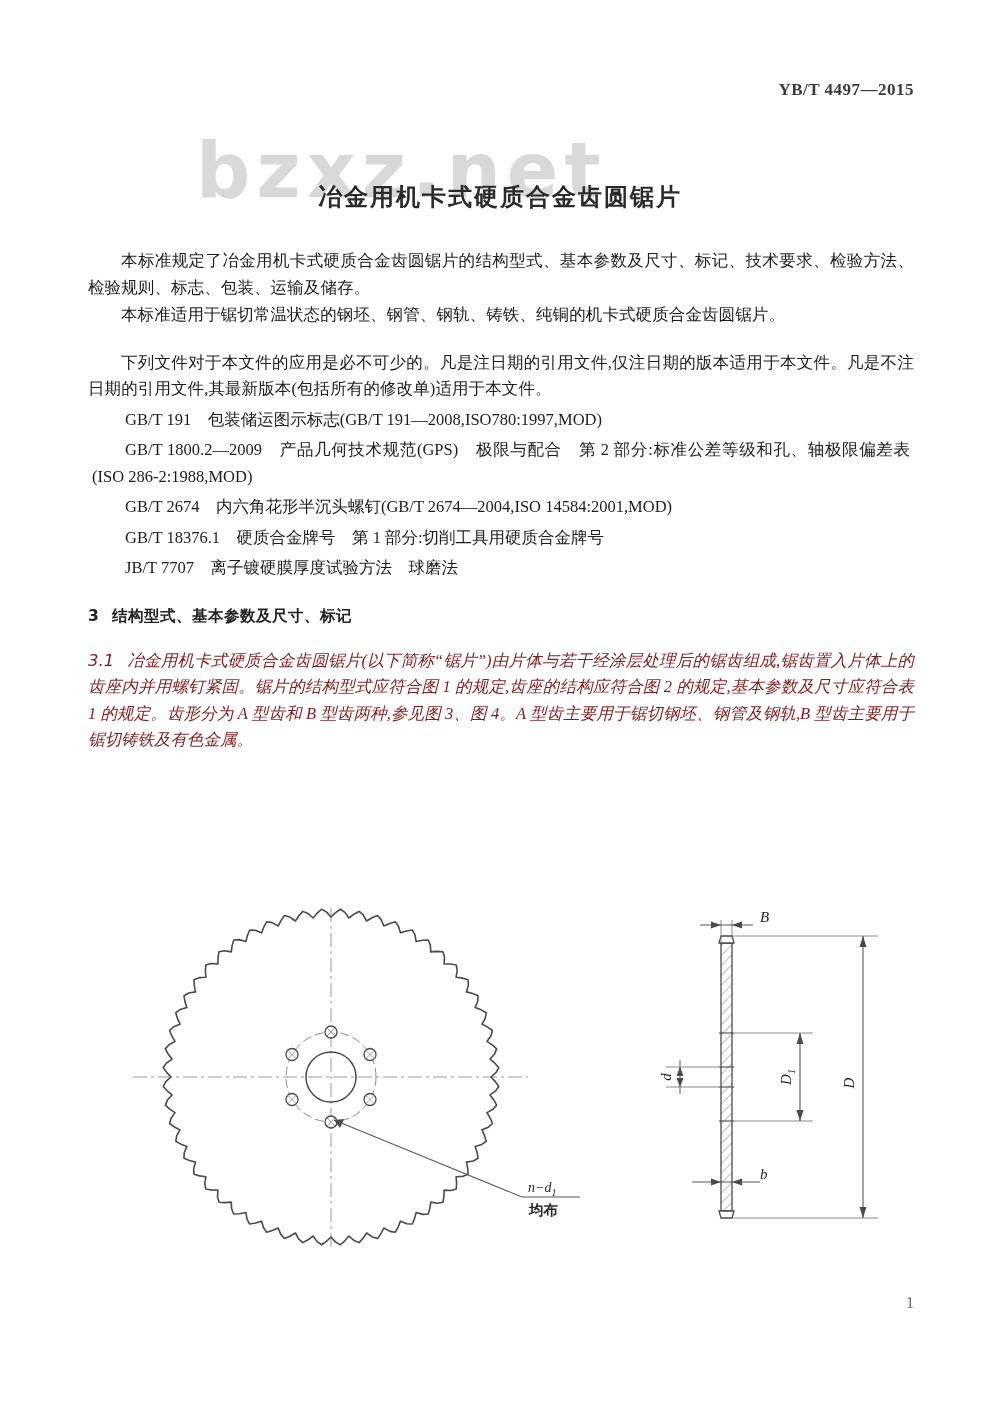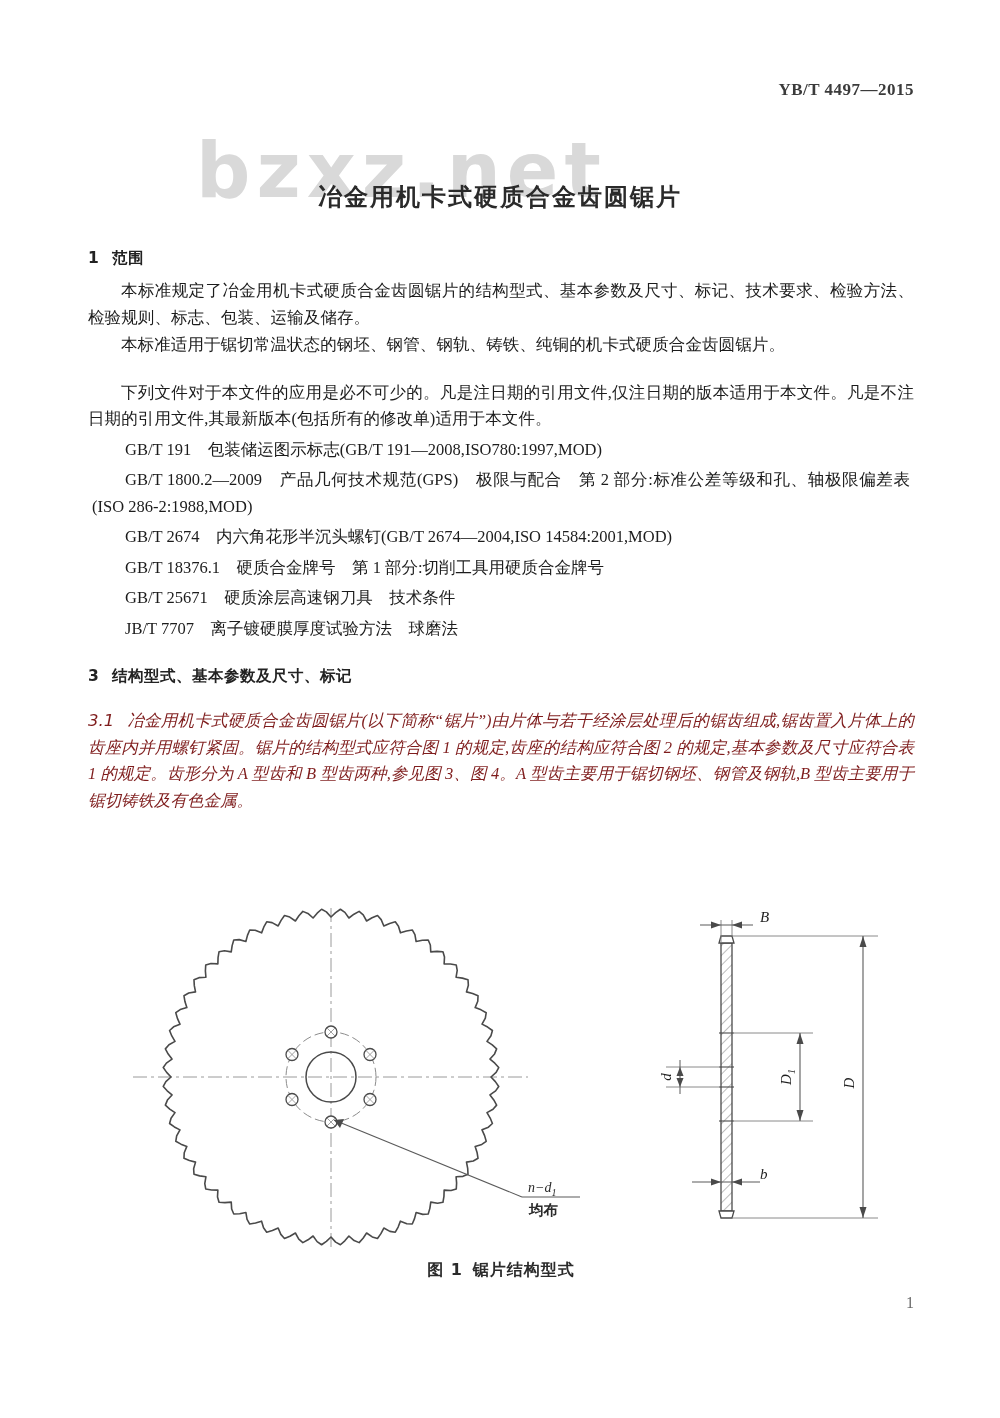--- a/index.html
+++ b/index.html
@@ -160,34 +160,30 @@
 <div class="page">
 
   <div class="watermark">bzxz.net</div>
 
   <div class="doc-header">YB/T 4497—2015</div>
 
   <div class="doc-title">冶金用机卡式硬质合金齿圆锯片</div>
 
   <div class="content">
 
-    <h2 class="sec">
-      <span class="num">1</span><span>范围</span>
-    </h2>
     <p class="para indent">本标准规定了冶金用机卡式硬质合金齿圆锯片的结构型式、基本参数及尺寸、标记、技术要求、检验方法、检验规则、标志、包装、运输及储存。</p>
     <p class="para indent">本标准适用于锯切常温状态的钢坯、钢管、钢轨、铸铁、纯铜的机卡式硬质合金齿圆锯片。</p>
 
     <div class="sec-gap"></div>
 
     <p class="para indent">下列文件对于本文件的应用是必不可少的。凡是注日期的引用文件,仅注日期的版本适用于本文件。凡是不注日期的引用文件,其最新版本(包括所有的修改单)适用于本文件。</p>
     <p class="ref">GB/T 191　包装储运图示标志(GB/T 191—2008,ISO780:1997,MOD)</p>
     <p class="ref">GB/T 1800.2—2009　产品几何技术规范(GPS)　极限与配合　第 2 部分:标准公差等级和孔、轴极限偏差表(ISO 286-2:1988,MOD)</p>
     <p class="ref">GB/T 2674　内六角花形半沉头螺钉(GB/T 2674—2004,ISO 14584:2001,MOD)</p>
     <p class="ref">GB/T 18376.1　硬质合金牌号　第 1 部分:切削工具用硬质合金牌号</p>
-    <p class="ref">GB/T 25671　硬质涂层高速钢刀具　技术条件</p>
     <p class="ref">JB/T 7707　离子镀硬膜厚度试验方法　球磨法</p>
 
     <div class="sec-gap"></div>
 
     <h2 class="sec">
       <span class="num">3</span><span>结构型式、基本参数及尺寸、标记</span>
     </h2>
     <div style="height:12px"></div>
     <p class="clause"><span class="cnum">3.1</span>&nbsp;&nbsp;&nbsp;<span>冶金用机卡式硬质合金齿圆锯片(以下简称“锯片”)由片体与若干经涂层处理后的锯齿组成,锯齿置入片体上的齿座内并用螺钉紧固。锯片的结构型式应符合图 1 的规定,齿座的结构应符合图 2 的规定,基本参数及尺寸应符合表 1 的规定。齿形分为 A 型齿和 B 型齿两种,参见图 3、图 4。A 型齿主要用于锯切钢坯、钢管及钢轨,B 型齿主要用于锯切铸铁及有色金属。</span></p>
 
@@ -310,20 +306,17 @@
 
         <g>
           <line x1="604" y1="277" x2="672" y2="277" stroke="#5a5a5a" stroke-width="1.1"></line>
           <polygon points="633,277 623,273.5 623,280.5" fill="#4a4a4a"></polygon>
           <polygon points="644,277 654,273.5 654,280.5" fill="#4a4a4a"></polygon>
           <text x="672" y="274" font-size="15" font-style="italic" fill="#1e1e1e">b</text>
         </g>
       </g>
     </svg>
 
-    <div class="fig-caption">
-      <span class="capnum">图 1</span><span>锯片结构型式</span>
-    </div>
   </div>
 
   <div class="page-number">1</div>
 
 </div>
 
 </body></html>

